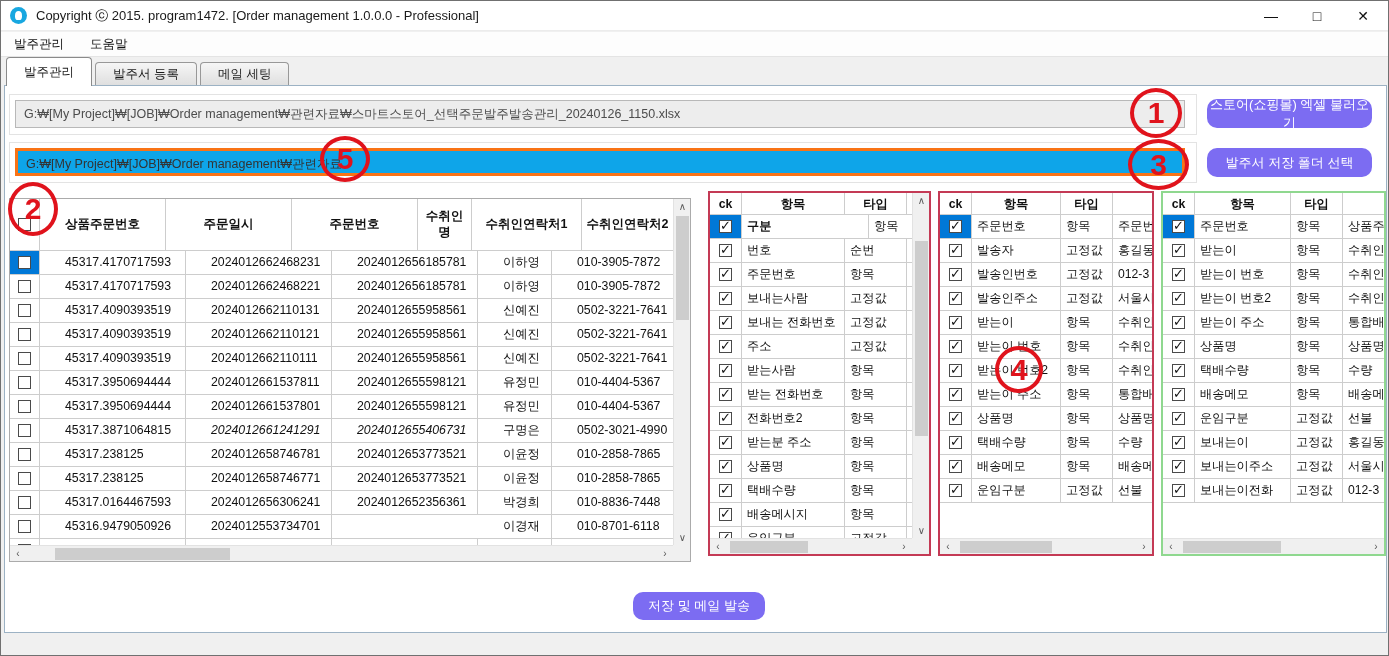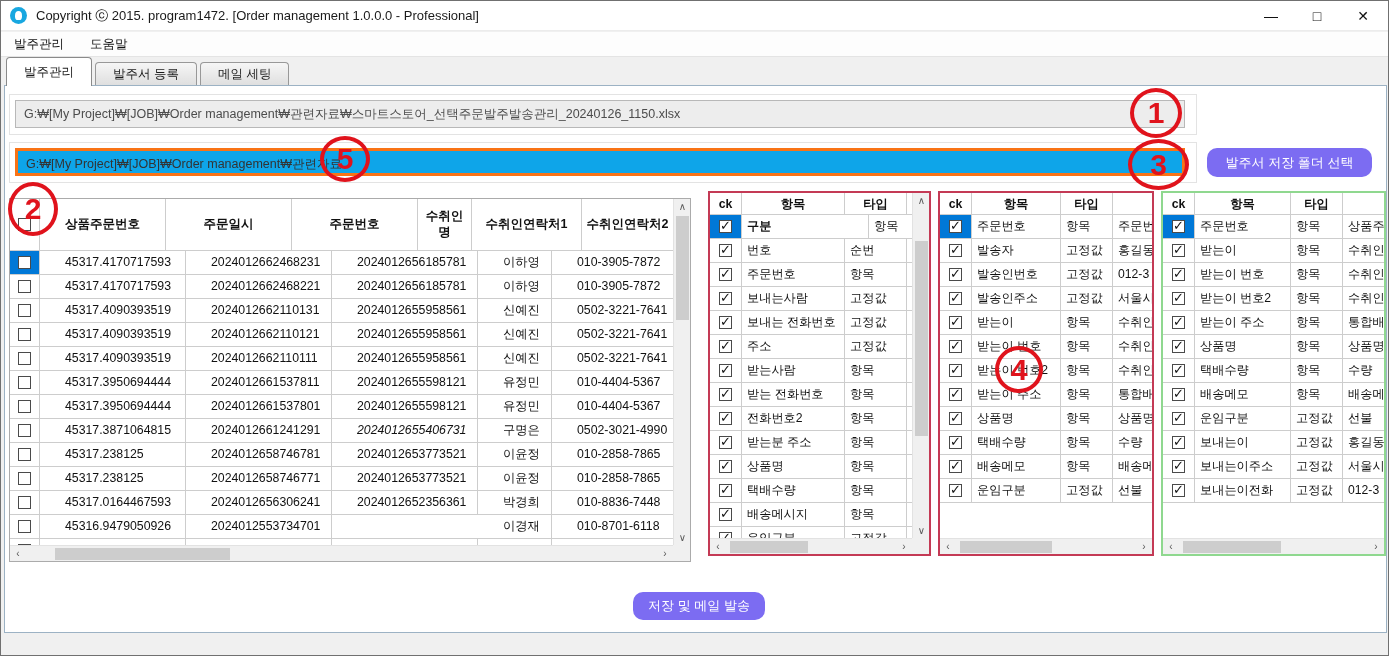--- a/index.html
+++ b/index.html
@@ -114,20 +114,21 @@
   <div class="tabstrip">
     <div class="tab active">발주관리</div>
     <div class="tab">발주서 등록</div>
     <div class="tab">메일 세팅</div>
   </div>
 
   <div class="content"></div>
 
   <div class="groupbox" style="left:8px; top:93px; width:1188px; height:41px;"></div>
   <div class="pathbox gray" style="left:14px; top:99px; width:1170px;">G:₩[My Project]₩[JOB]₩Order management₩관련자료₩스마트스토어_선택주문발주발송관리_20240126_1150.xlsx</div>
+  <button class="btn" style="left: 1206px; top: 98px; width: 165px; height: 29px; background: rgb(124, 108, 242);">스토어(쇼핑몰) 엑셀 불러오기</button>
 
   <div class="groupbox" style="left:8px; top:141px; width:1188px; height:41px;"></div>
   <div class="pathbox pink" style="left:14px; top:147px; width:1170px;">G:₩[My Project]₩[JOB]₩Order management₩관련자료</div>
   <button class="btn" style="left: 1206px; top: 147px; width: 165px; height: 29px; background: rgb(124, 108, 242);">발주서 저장 폴더 선택</button>
 
   <div class="gtbl" style="left:8px; top:197px; width:682px; height:364px;">
     <div id="orders-root" style="position:absolute; left:0; top:0; right:17px; bottom:16px; overflow:hidden;">
         <div class="g-row o-head">
           <div class="g-cell cbcell" style="width: 30px;">
             <div class="cb"></div>
@@ -215,21 +216,21 @@
             <div class="g-cell o-cell" style="width: 126px;">2024012655598121</div>
             <div class="g-cell o-cell" style="width: 54px;">유정민</div>
             <div class="g-cell o-cell" style="width: 110px;">010-4404-5367</div>
             <div class="g-cell o-cell" style="width: 92px;"></div>
           </div>
           <div class="g-row o-row">
             <div class="g-cell cbcell" style="width: 30px;">
               <div class="cb"></div>
             </div>
             <div class="g-cell o-cell" style="width: 126px;">45317.3871064815</div>
-            <div class="g-cell o-cell" style="width: 126px;">2024012661241291</div>
+            <div class="g-cell o-cell" style="width: 126px; font-style: italic;">2024012661241291</div>
             <div class="g-cell o-cell" style="width: 126px; font-style: italic;">2024012655406731</div>
             <div class="g-cell o-cell" style="width: 54px;">구명은</div>
             <div class="g-cell o-cell" style="width: 110px;">0502-3021-4990</div>
             <div class="g-cell o-cell" style="width: 92px;"></div>
           </div>
           <div class="g-row o-row">
             <div class="g-cell cbcell" style="width: 30px;">
               <div class="cb"></div>
             </div>
             <div class="g-cell o-cell" style="width: 126px;">45317.238125</div>

